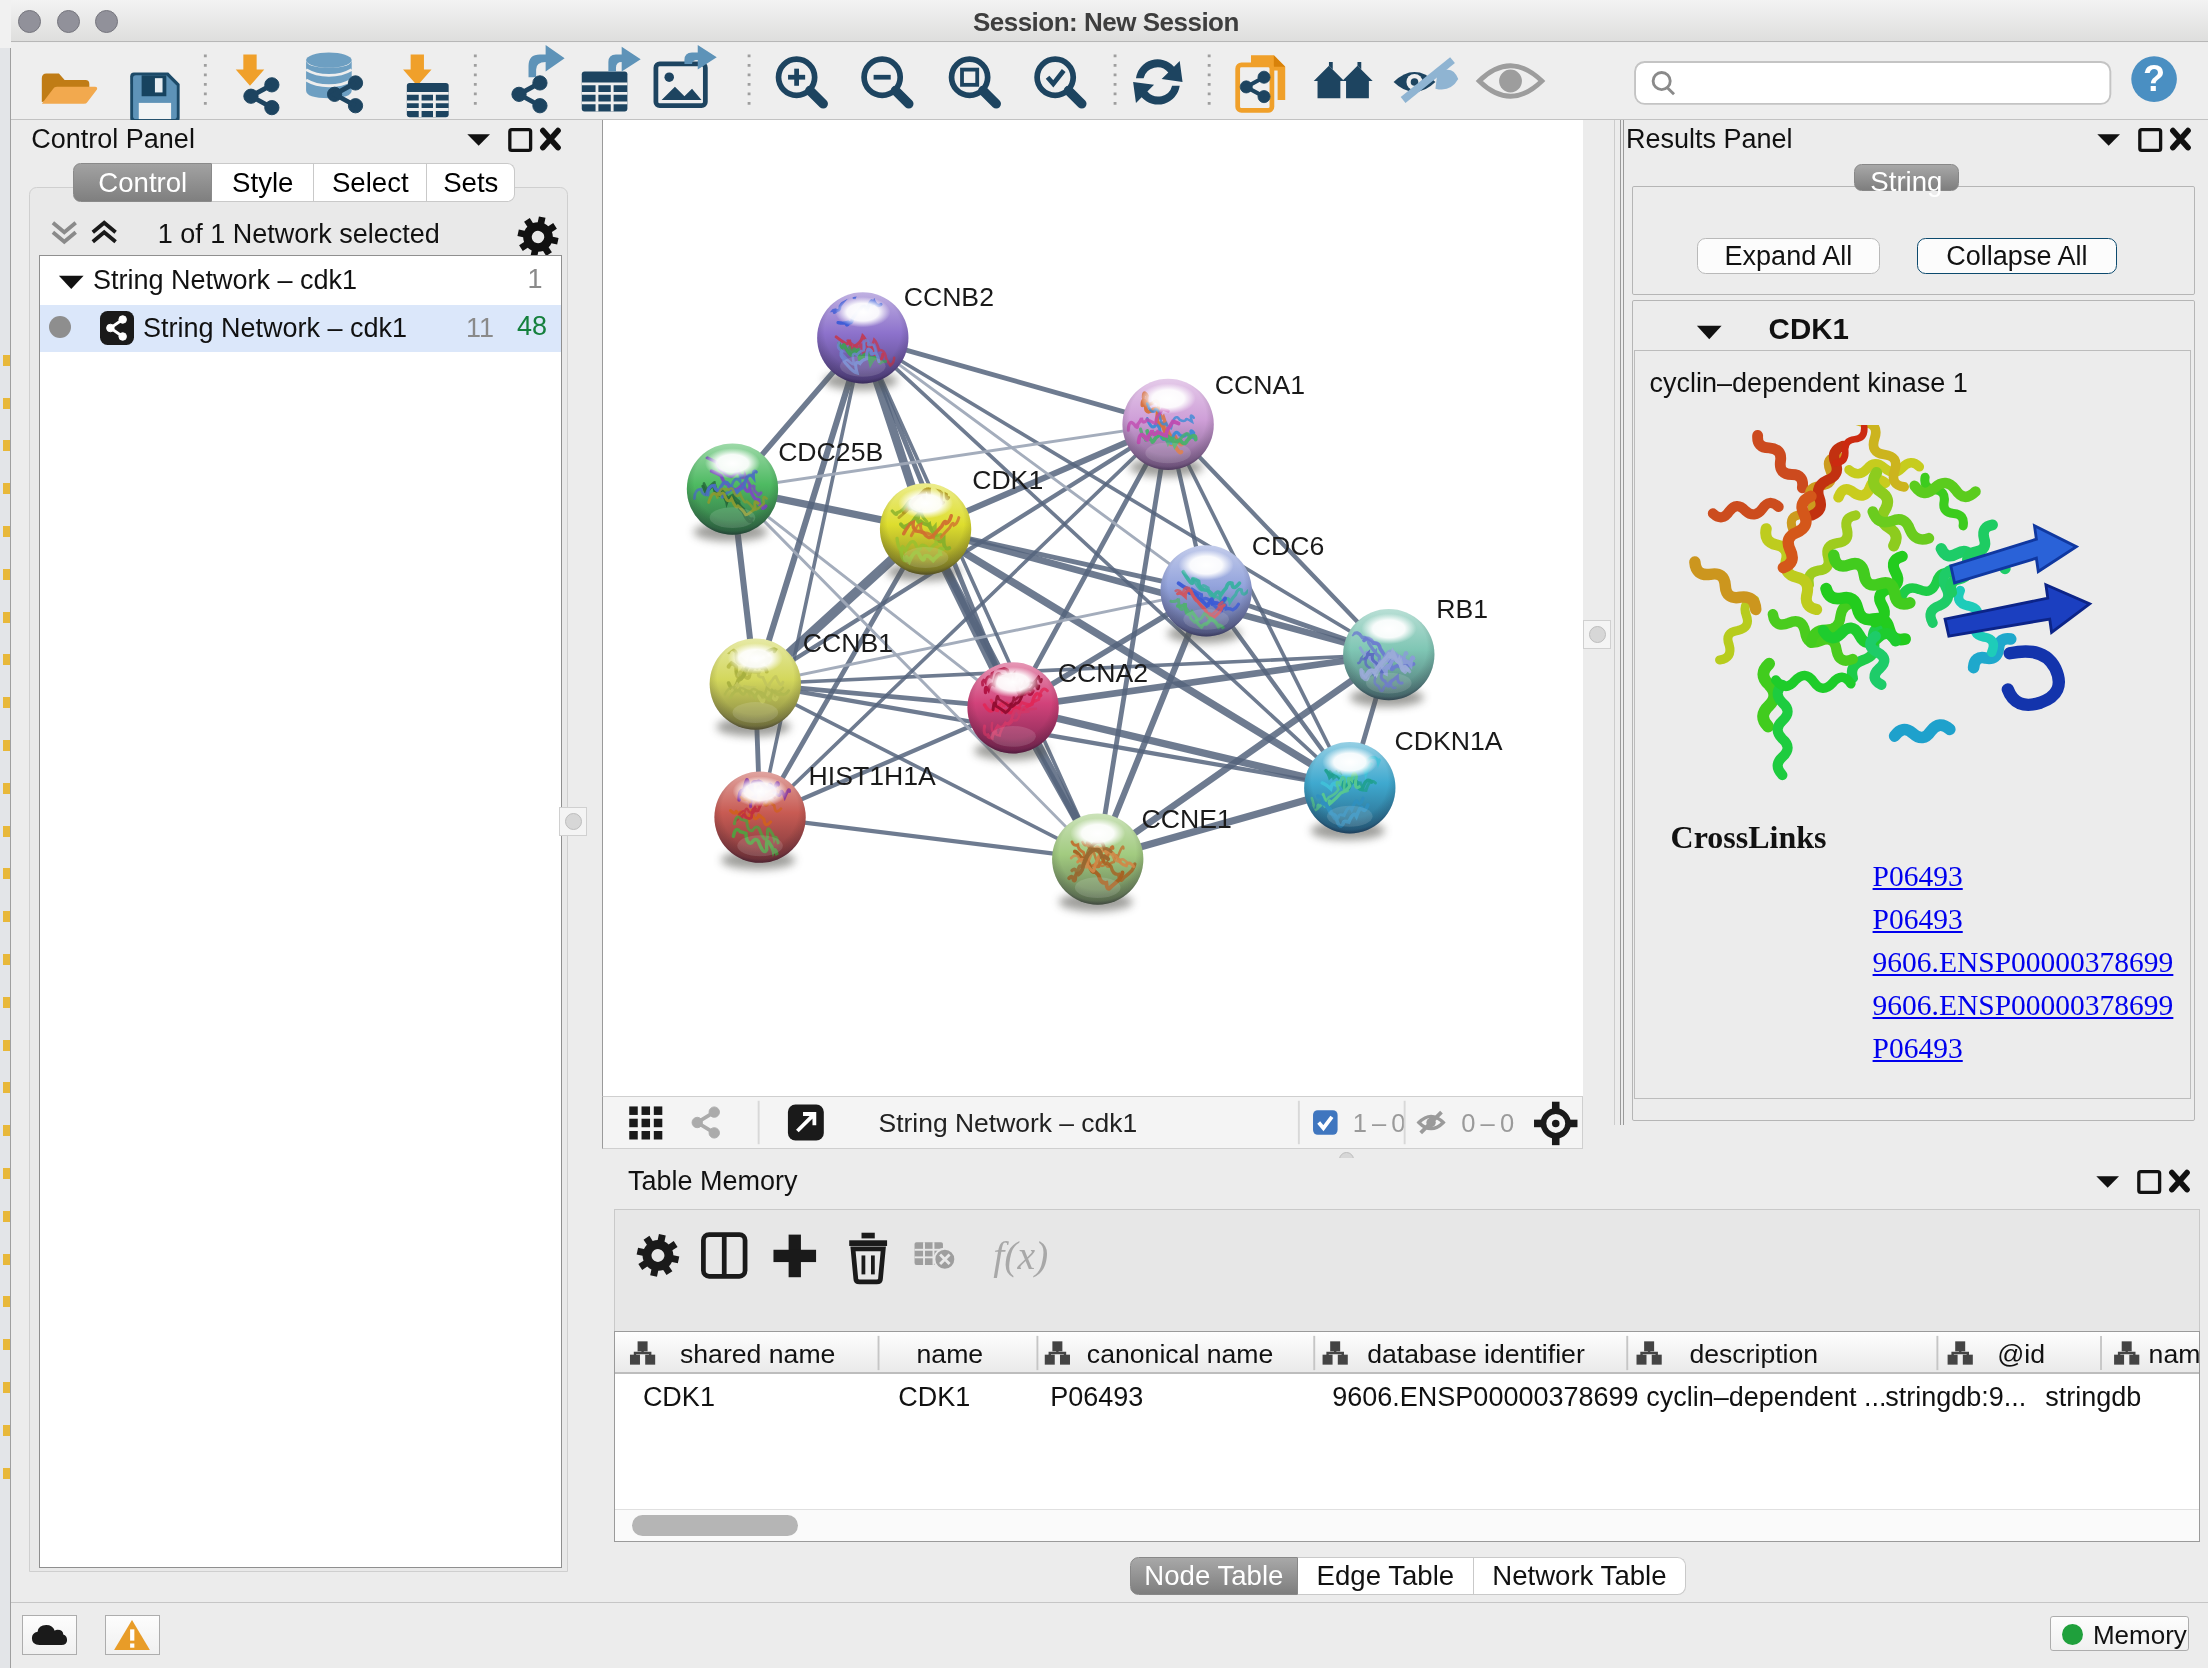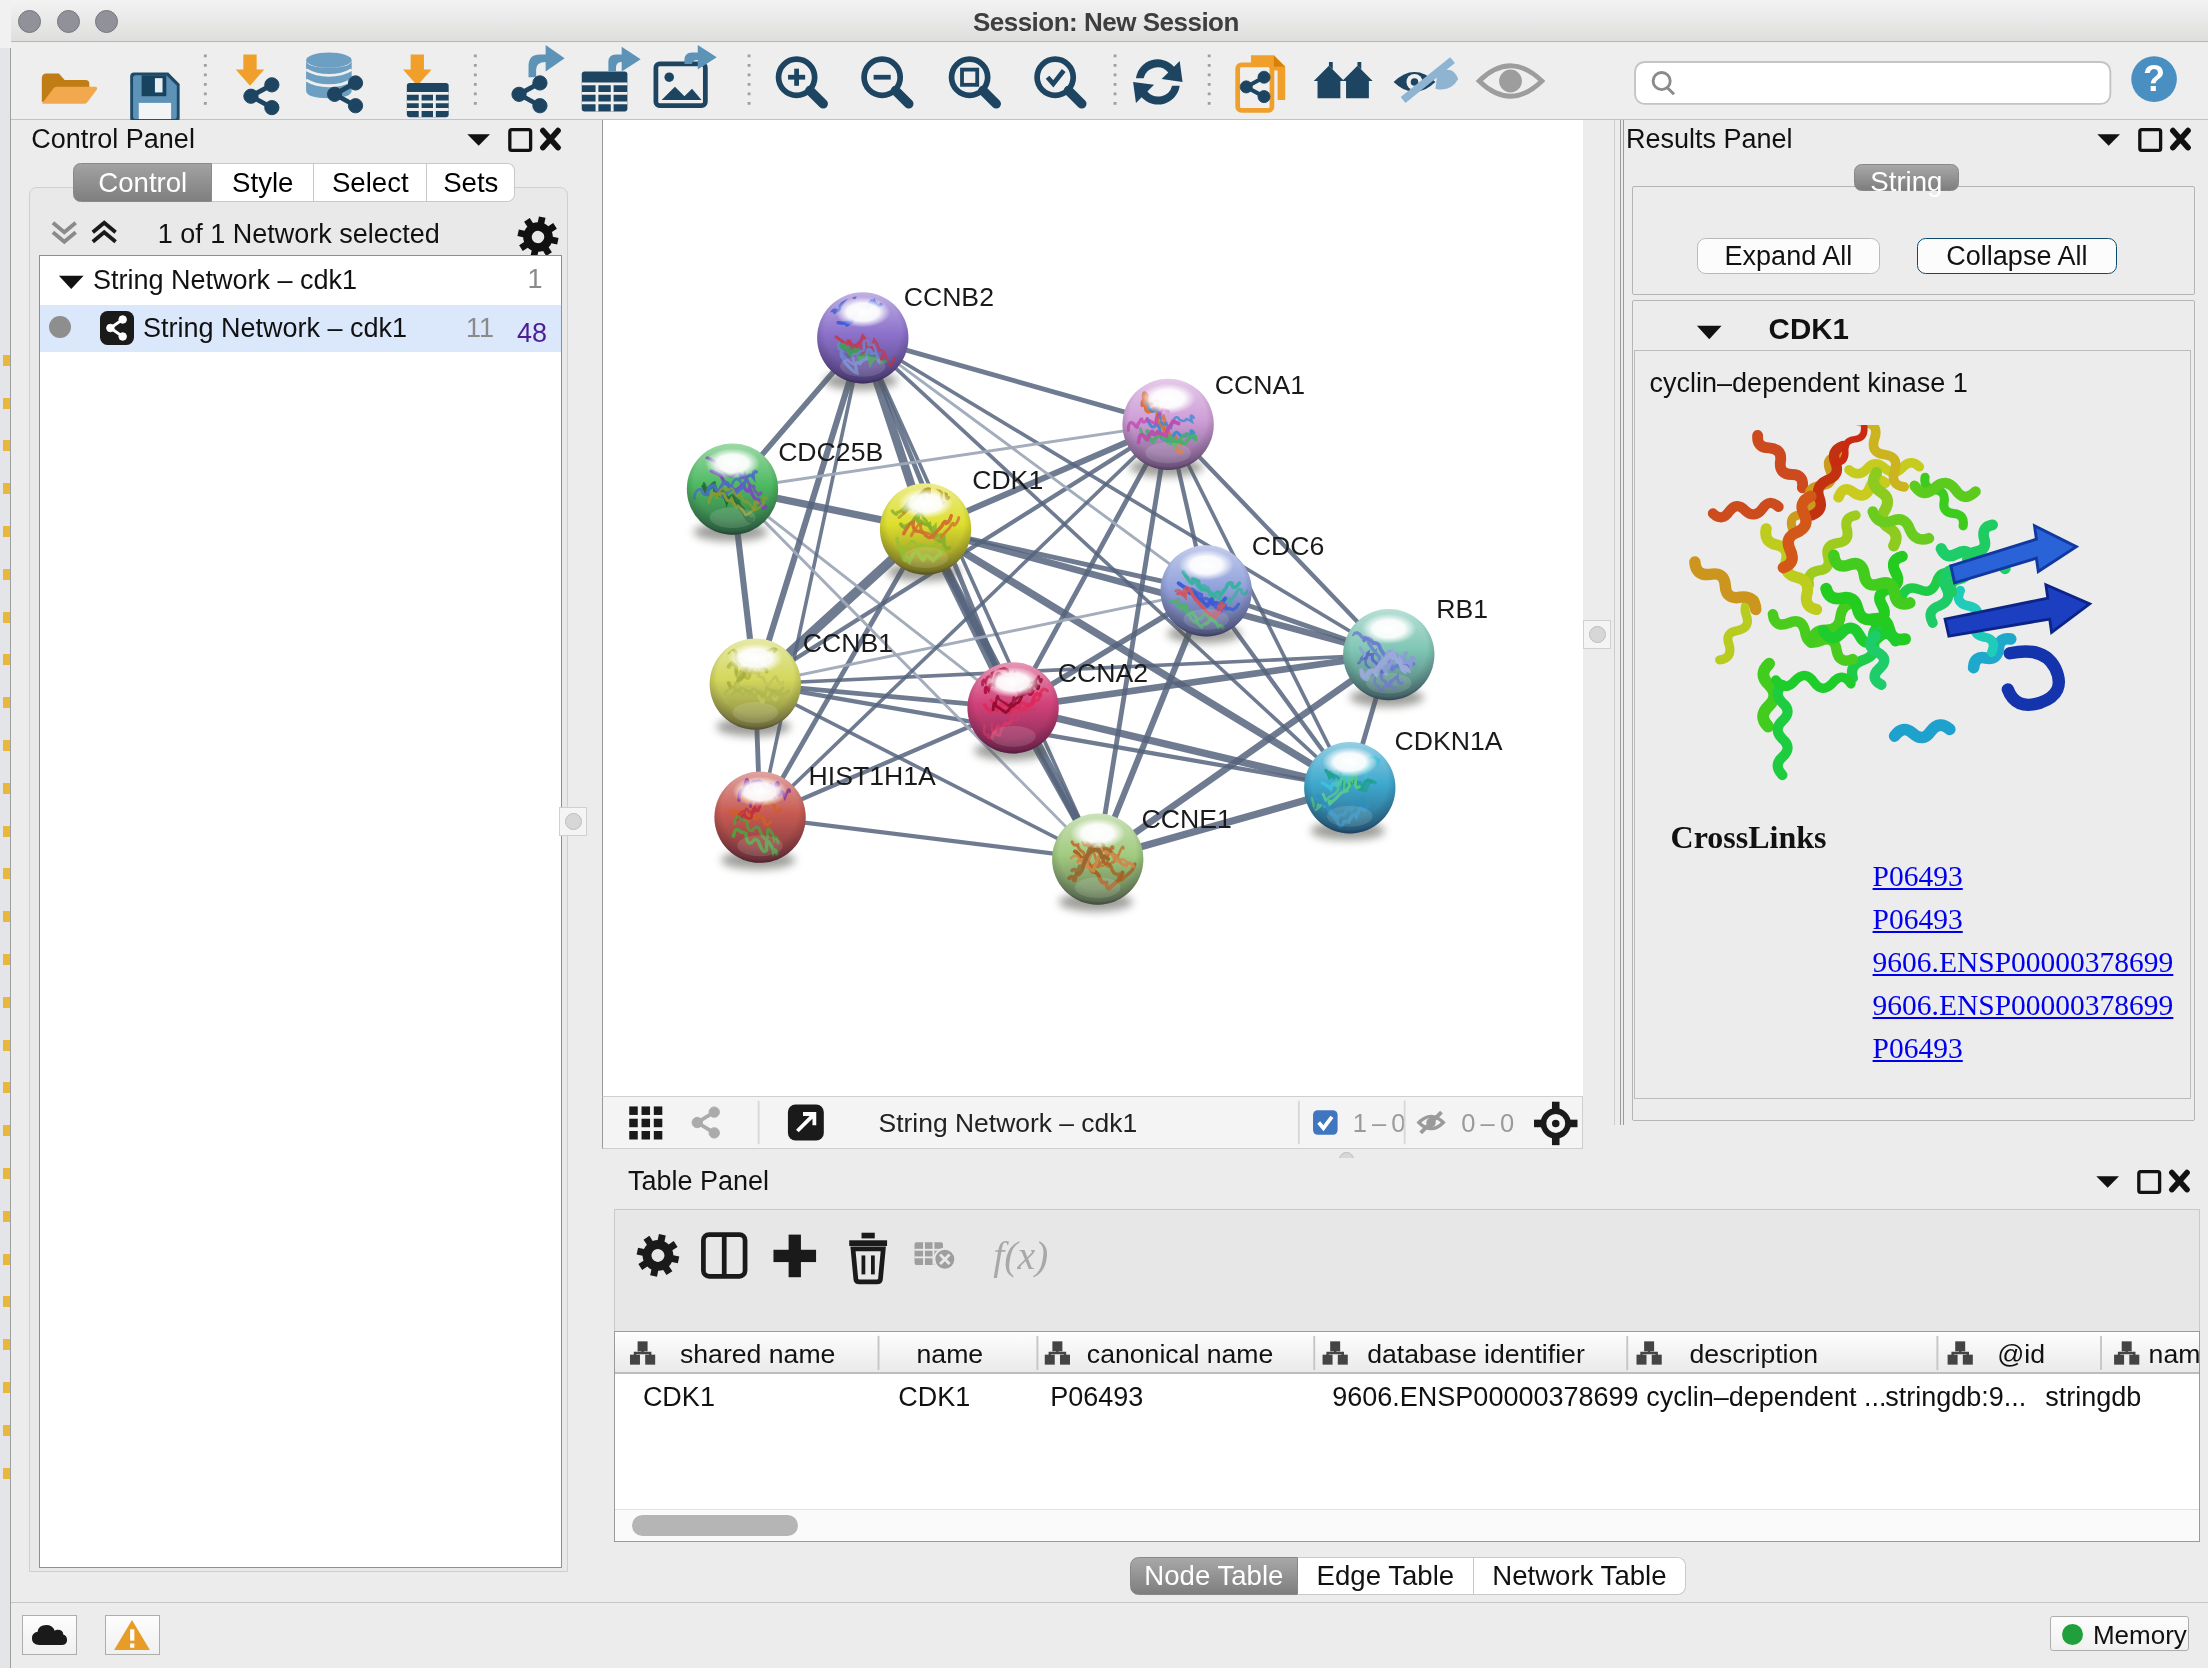--- a/index.html
+++ b/index.html
@@ -277,21 +277,21 @@
                 <g transform="translate(8,6)" fill="#fff" stroke="#fff">
                   <circle cx="16" cy="3" r="4"></circle>
                   <circle cx="3" cy="12" r="4"></circle>
                   <circle cx="16" cy="21" r="4"></circle>
                   <path d="M16 3 L3 12 L16 21" stroke-width="3" fill="none"></path>
                 </g>
               </svg>
           </span>
           <span style="position:absolute;left:103px;top:7.6px;">String Network – cdk1</span>
           <span style="position:absolute;left:426px;top:7.6px;color:#8a8a8a;">11</span>
-          <span style="position:absolute;left:477px;top:13px;color:#4c1d95;">48</span>
+          <span style="position:absolute;left:477px;top:6px;color:#15803d;">48</span>
         </div>
       </div>
     </div>
   </div>
   <div id="netview">
       <svg width="979" height="974" viewBox="0 0 1029 1024" style="position:absolute;left:0;top:0;">
 <defs>
 <linearGradient id="gB2" x1="0" y1="0" x2="0" y2="1">
             <stop offset="0" stop-color="#c0b1e2"></stop>
             <stop offset="0.45" stop-color="#8d72cc"></stop>
@@ -776,21 +776,21 @@
           <div>P06493</div>
             <div>P06493</div>
             <div>9606.ENSP00000378699</div>
             <div>9606.ENSP00000378699</div>
             <div>P06493</div>
         </div>
       </div>
     </div>
   </div>
   <div id="tpanel">
-    <div class="ptitle" style="position:absolute;left:26px;top:7.6px;">Table Panel</div>
+    <div class="ptitle" style="position:absolute;left:26px;top:7.6px;">Table Memory</div>
     <svg width="114" height="34" viewBox="0 0 120 36" style="position:absolute;left:1494px;top:6.7px;">
       <path d="M0 12 L24 12 L12 24 Z" fill="#111"></path>
       <rect x="45" y="7" width="22" height="22" fill="none" stroke="#111" stroke-width="3.5" rx="2"></rect>
       <path d="M80 8 L96 26 M96 8 L80 26" stroke="#111" stroke-width="6" stroke-linecap="round"></path>
     </svg>
     <div style="position:absolute;left:12.4px;top:51px;width:1586px;height:122px;background:#e7e7e7;border:1px solid #c9c9c9;border-bottom:none;">
       <svg width="476" height="89" viewBox="0 0 500 94">
         <g transform="translate(44,48) scale(1.05) rotate(12)">
           <path fill="#1a1a1a" fill-rule="evenodd" d="M15.1 -3.5 L21.2 -3.5 L21.2 3.5 L15.1 3.5 L14.3 5.9 L13.1 8.2 L17.5 12.5 L12.5 17.5 L8.2 13.1 L5.9 14.3 L3.5 15.1 L3.5 21.2 L-3.5 21.2 L-3.5 15.1 L-5.9 14.3 L-8.2 13.1 L-12.5 17.5 L-17.5 12.5 L-13.1 8.2 L-14.3 5.9 L-15.1 3.5 L-21.2 3.5 L-21.2 -3.5 L-15.1 -3.5 L-14.3 -5.9 L-13.1 -8.2 L-17.5 -12.5 L-12.5 -17.5 L-8.2 -13.1 L-5.9 -14.3 L-3.5 -15.1 L-3.5 -21.2 L3.5 -21.2 L3.5 -15.1 L5.9 -14.3 L8.2 -13.1 L12.5 -17.5 L17.5 -12.5 L13.1 -8.2 L14.3 -5.9 Z M6.5 0 A6.5 6.5 0 1 0 -6.5 0 A6.5 6.5 0 1 0 6.5 0 Z"></path>
         </g>

